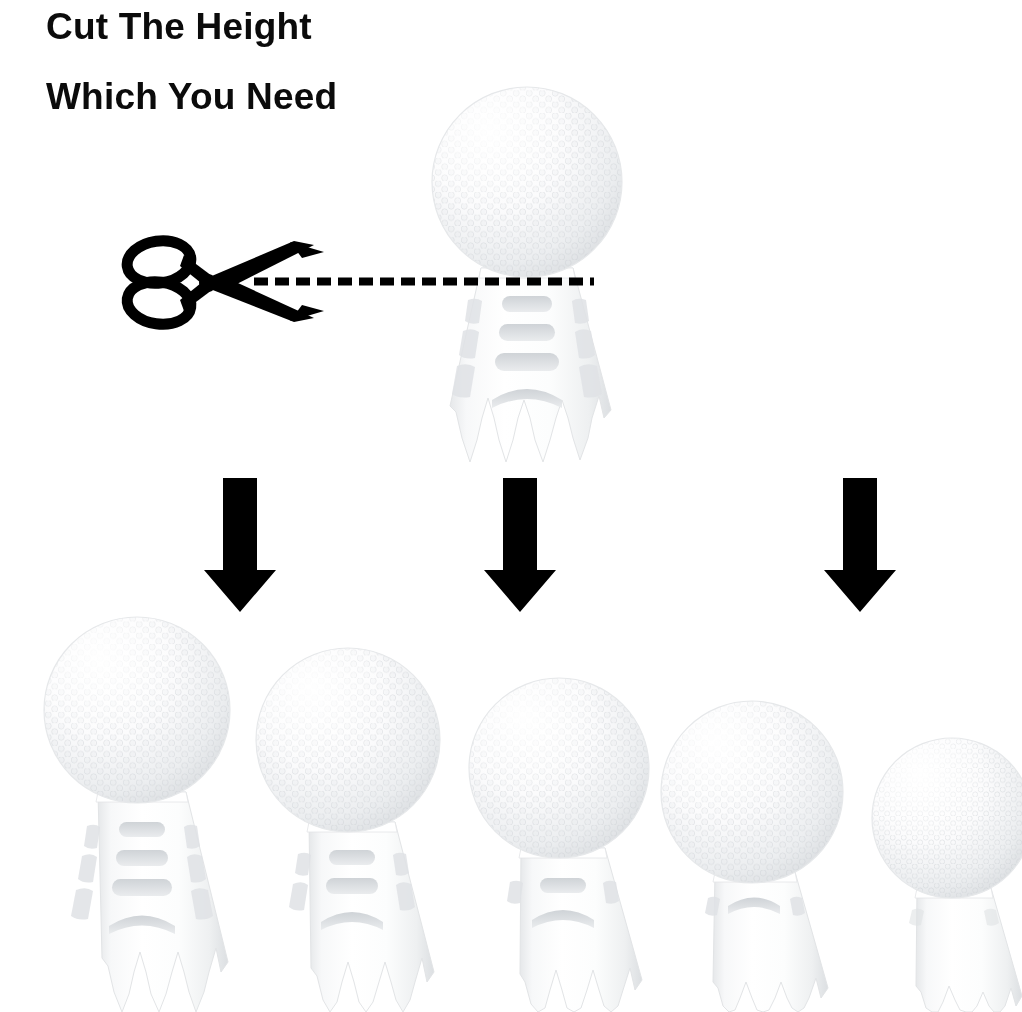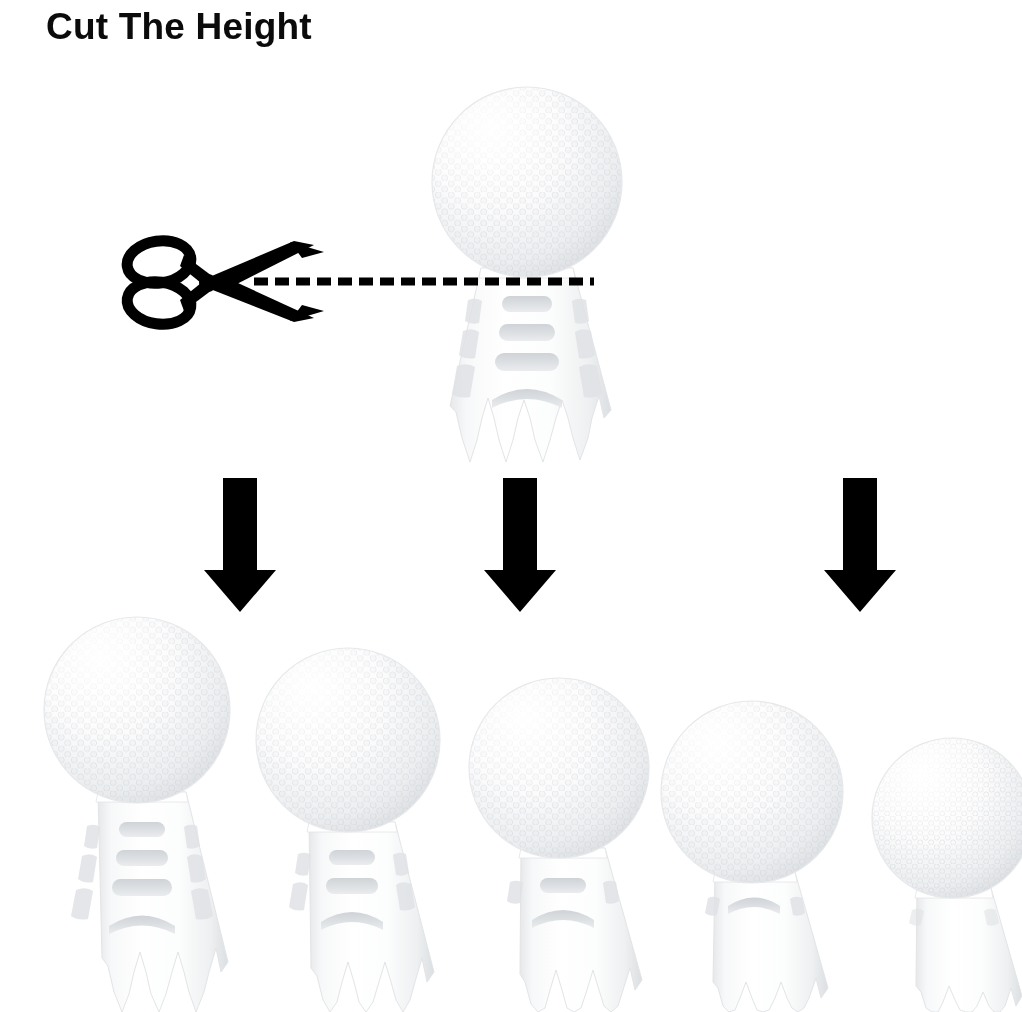--- a/index.html
+++ b/index.html
@@ -17,20 +17,21 @@
   
   .layer{position:absolute;left:0;top:0;width:1022px;height:1012px;}
   svg.layer{overflow:visible;}
 </style>
 </head>
 <body>
 
 <div id="stage">
 
   <div class="headline" id="hl1">Cut The Height</div>
+  <div class="headline" id="hl2">Which You Need</div>
 
   <svg class="layer" id="art" viewBox="0 0 1022 1012">
     <defs>
 
       <radialGradient id="ballGrad" cx="34%" cy="28%" r="82%">
         <stop offset="0%" stop-color="#ffffff"></stop>
         <stop offset="45%" stop-color="#fbfbfc"></stop>
         <stop offset="78%" stop-color="#eceef0"></stop>
         <stop offset="100%" stop-color="#d9dcdf"></stop>
       </radialGradient>

